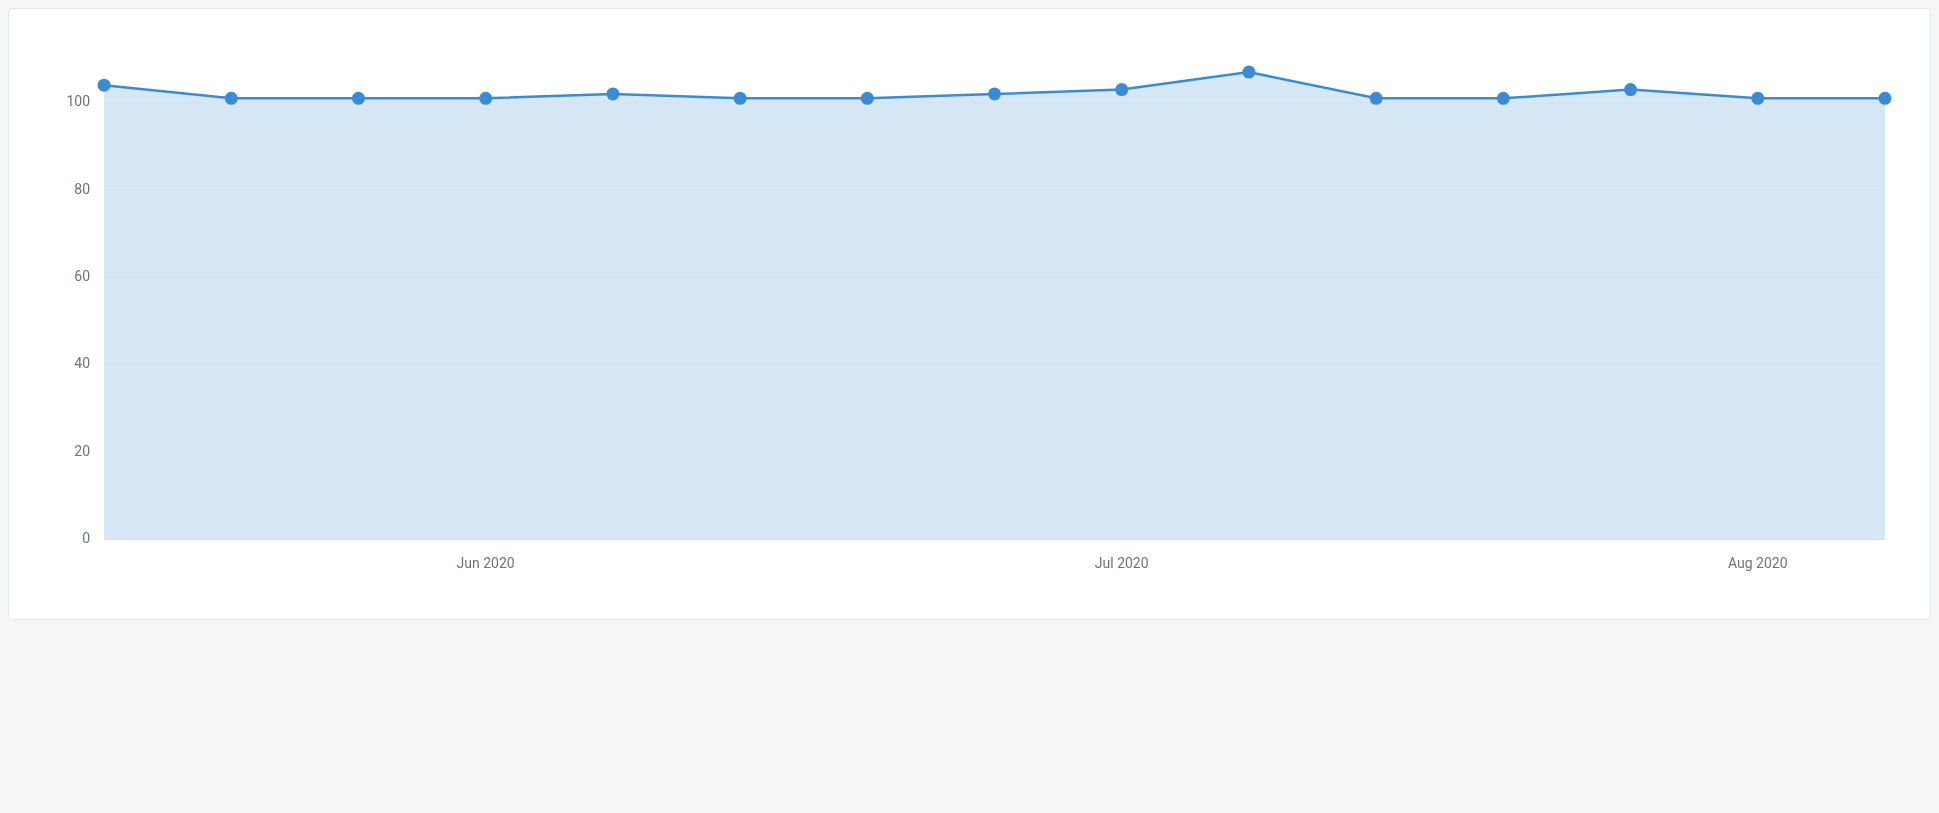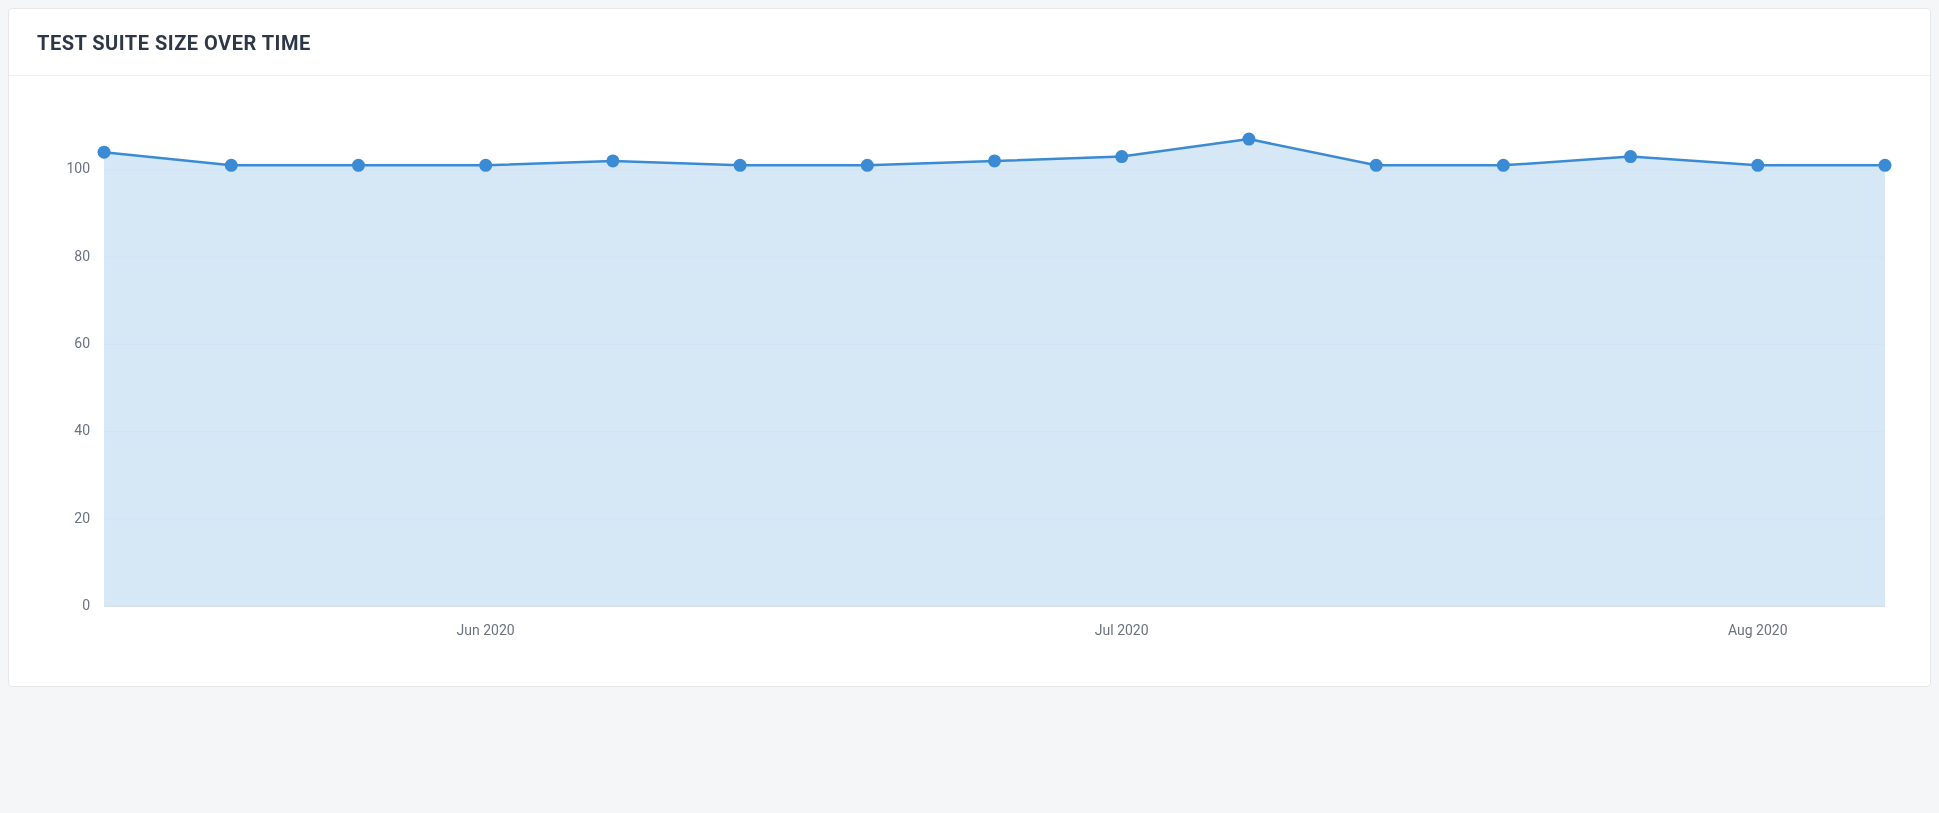--- a/index.html
+++ b/index.html
@@ -72,23 +72,20 @@
     }
     .x-tick {
       text-anchor: middle;
       dominant-baseline: hanging;
     }
   </style>
 </head>
 <body>
 
 <div class="card">
-  <div class="card-header">
-    <h2 class="card-title">TEST SUITE SIZE OVER TIME</h2>
-  </div>
   <div class="chart-container">
     <svg class="chart-svg" id="chart-svg" viewBox="0 0 1880 560" preserveAspectRatio="xMidYMid meet">
         <line x1="75" x2="1855" y1="510" y2="510" class="axis-line"></line>
         <text x="61" y="510" class="tick-label y-tick">0</text>
         <line x1="75" x2="1855" y1="422.7272727272727" y2="422.7272727272727" class="grid-line"></line>
         <text x="61" y="422.7272727272727" class="tick-label y-tick">20</text>
         <line x1="75" x2="1855" y1="335.45454545454544" y2="335.45454545454544" class="grid-line"></line>
         <text x="61" y="335.45454545454544" class="tick-label y-tick">40</text>
         <line x1="75" x2="1855" y1="248.1818181818182" y2="248.1818181818182" class="grid-line"></line>
         <text x="61" y="248.1818181818182" class="tick-label y-tick">60</text>

